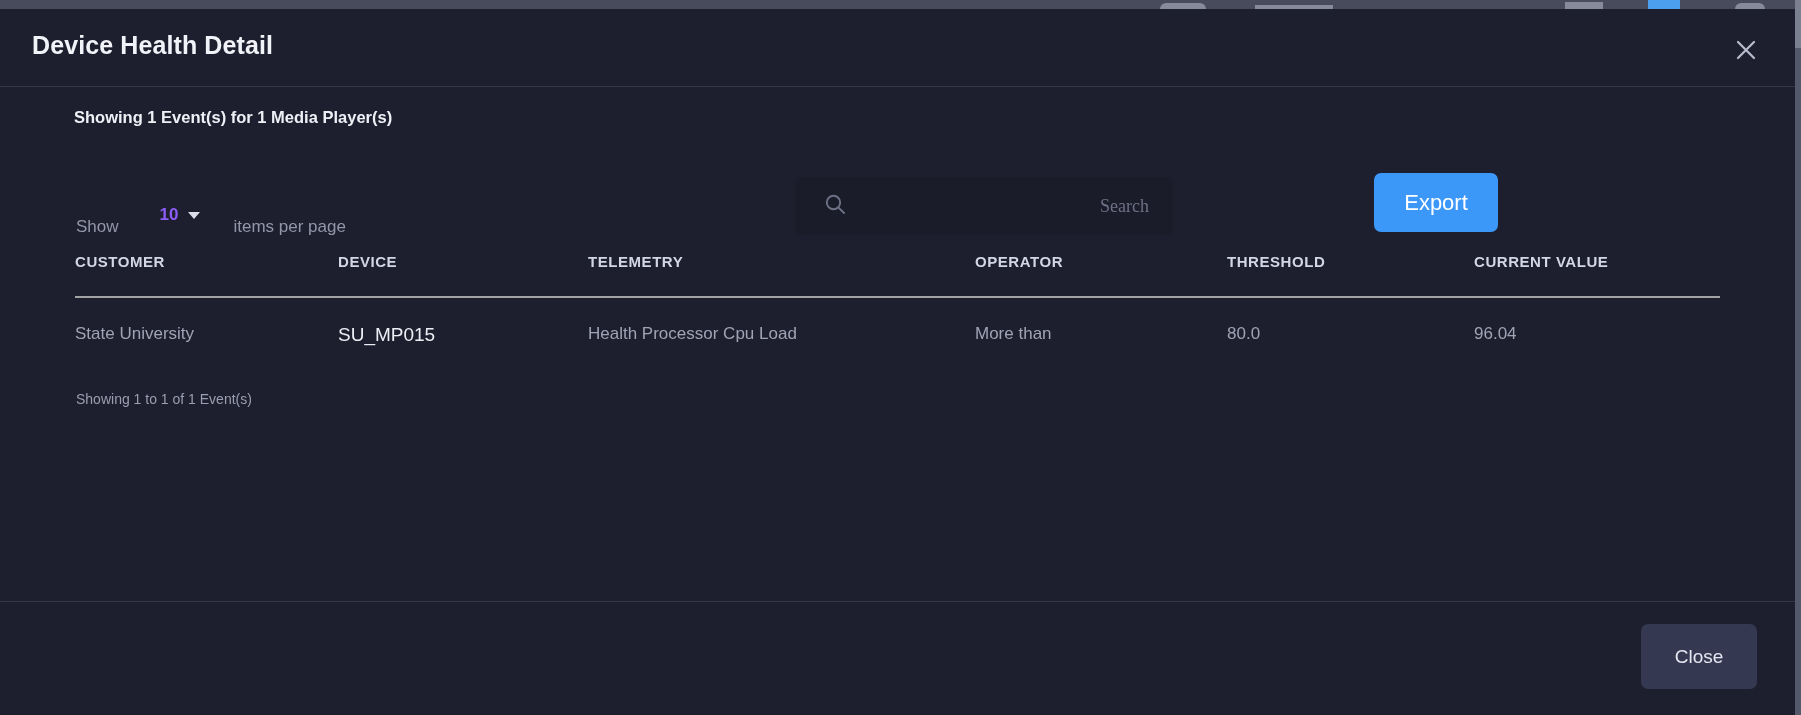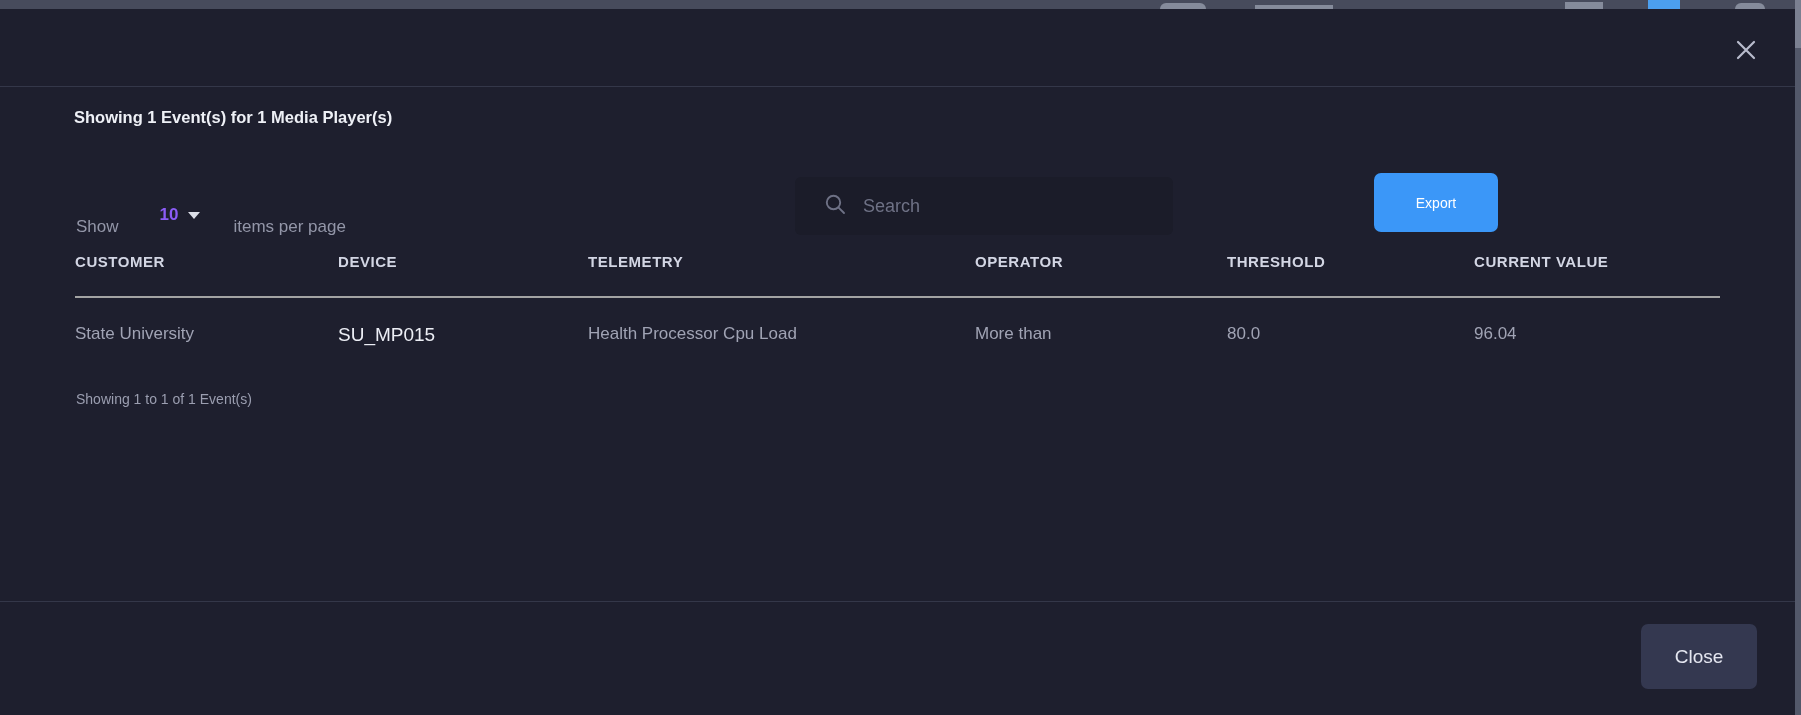--- a/index.html
+++ b/index.html
@@ -129,38 +129,39 @@
     align-items: center;
     padding-left: 28px;
     cursor: text;
   }
   #search-icon { flex: none; margin-right: 14px; }
   #search-input {
     background: transparent;
     border: none;
     outline: none;
     color: #d2d4e0;
-    font-family: Liberation Sans, sans-serif;
+    font-family: Liberation Serif, serif;
     font-size: 18px;
     width: 290px;
+    text-align: right;
   }
   #search-input::placeholder { color: #6e7185; }
 
   #export-button {
     position: absolute;
     right: 297px;
     top: 0px;
     width: 124px;
     height: 59px;
     background: #3b97f8;
     border: none;
     border-radius: 7px;
     color: #ffffff;
     font-family: "Liberation Sans", sans-serif;
-    font-size: 14px;
+    font-size: 22px;
     cursor: pointer;
   }
 
   
   #events-table {
     position: absolute;
     left: 75px;
     top: 166px;
     width: 1645px;
     border-collapse: collapse;
@@ -245,20 +246,21 @@
   <div class="bit" style="left:1160px;width:46px;height:6px;border-radius:40px 40px 0 0;"></div>
   <div class="bit" style="left:1255px;width:78px;height:4px;"></div>
   <div class="bit" style="left:1565px;width:38px;height:7px;"></div>
   <div class="bit blue" style="left:1648px;width:32px;height:9px;"></div>
   <div class="bit" style="left:1735px;width:30px;height:6px;border-radius:40px 40px 0 0;"></div>
 </div>
 
 <div id="modal">
 
   <div id="modal-header">
+    <div id="dialog-title">Device Health Detail</div>
     <div id="close-x">
       <svg width="38" height="38" viewBox="0 0 38 38" aria-hidden="true">
         <path d="M11 11 L27 27 M27 11 L11 27" stroke="#b9bccd" stroke-width="2.2" stroke-linecap="round" fill="none"></path>
       </svg>
     </div>
   </div>
 
   <div id="modal-body">
 
     <div id="summary-line">Showing 1 Event(s) for 1 Media Player(s)</div>

